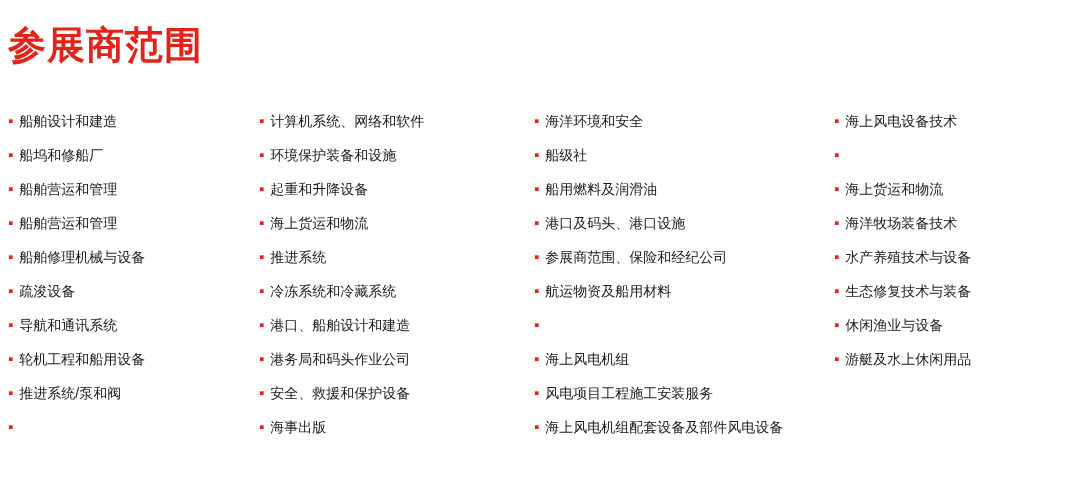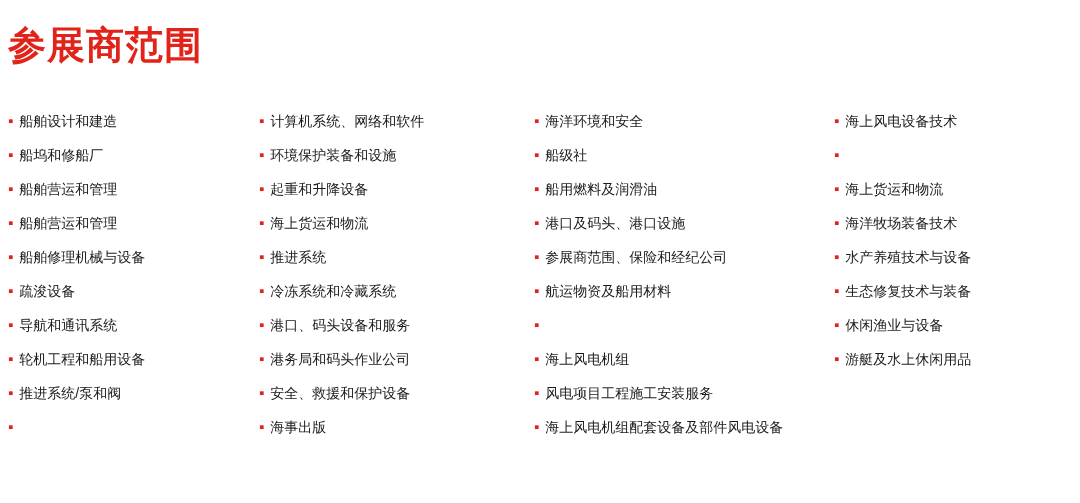--- a/index.html
+++ b/index.html
@@ -140,21 +140,21 @@
       <div class="item">
           <span class="bullet">▪</span>
           <span class="item-text">推进系统</span>
         </div>
       <div class="item">
           <span class="bullet">▪</span>
           <span class="item-text">冷冻系统和冷藏系统</span>
         </div>
       <div class="item">
           <span class="bullet">▪</span>
-          <span class="item-text">港口、码头设备和服务</span>
+          <span class="item-text">港口、船舶设计和建造</span>
         </div>
       <div class="item">
           <span class="bullet">▪</span>
           <span class="item-text">港务局和码头作业公司</span>
         </div>
       <div class="item">
           <span class="bullet">▪</span>
           <span class="item-text">安全、救援和保护设备</span>
         </div>
       <div class="item">

